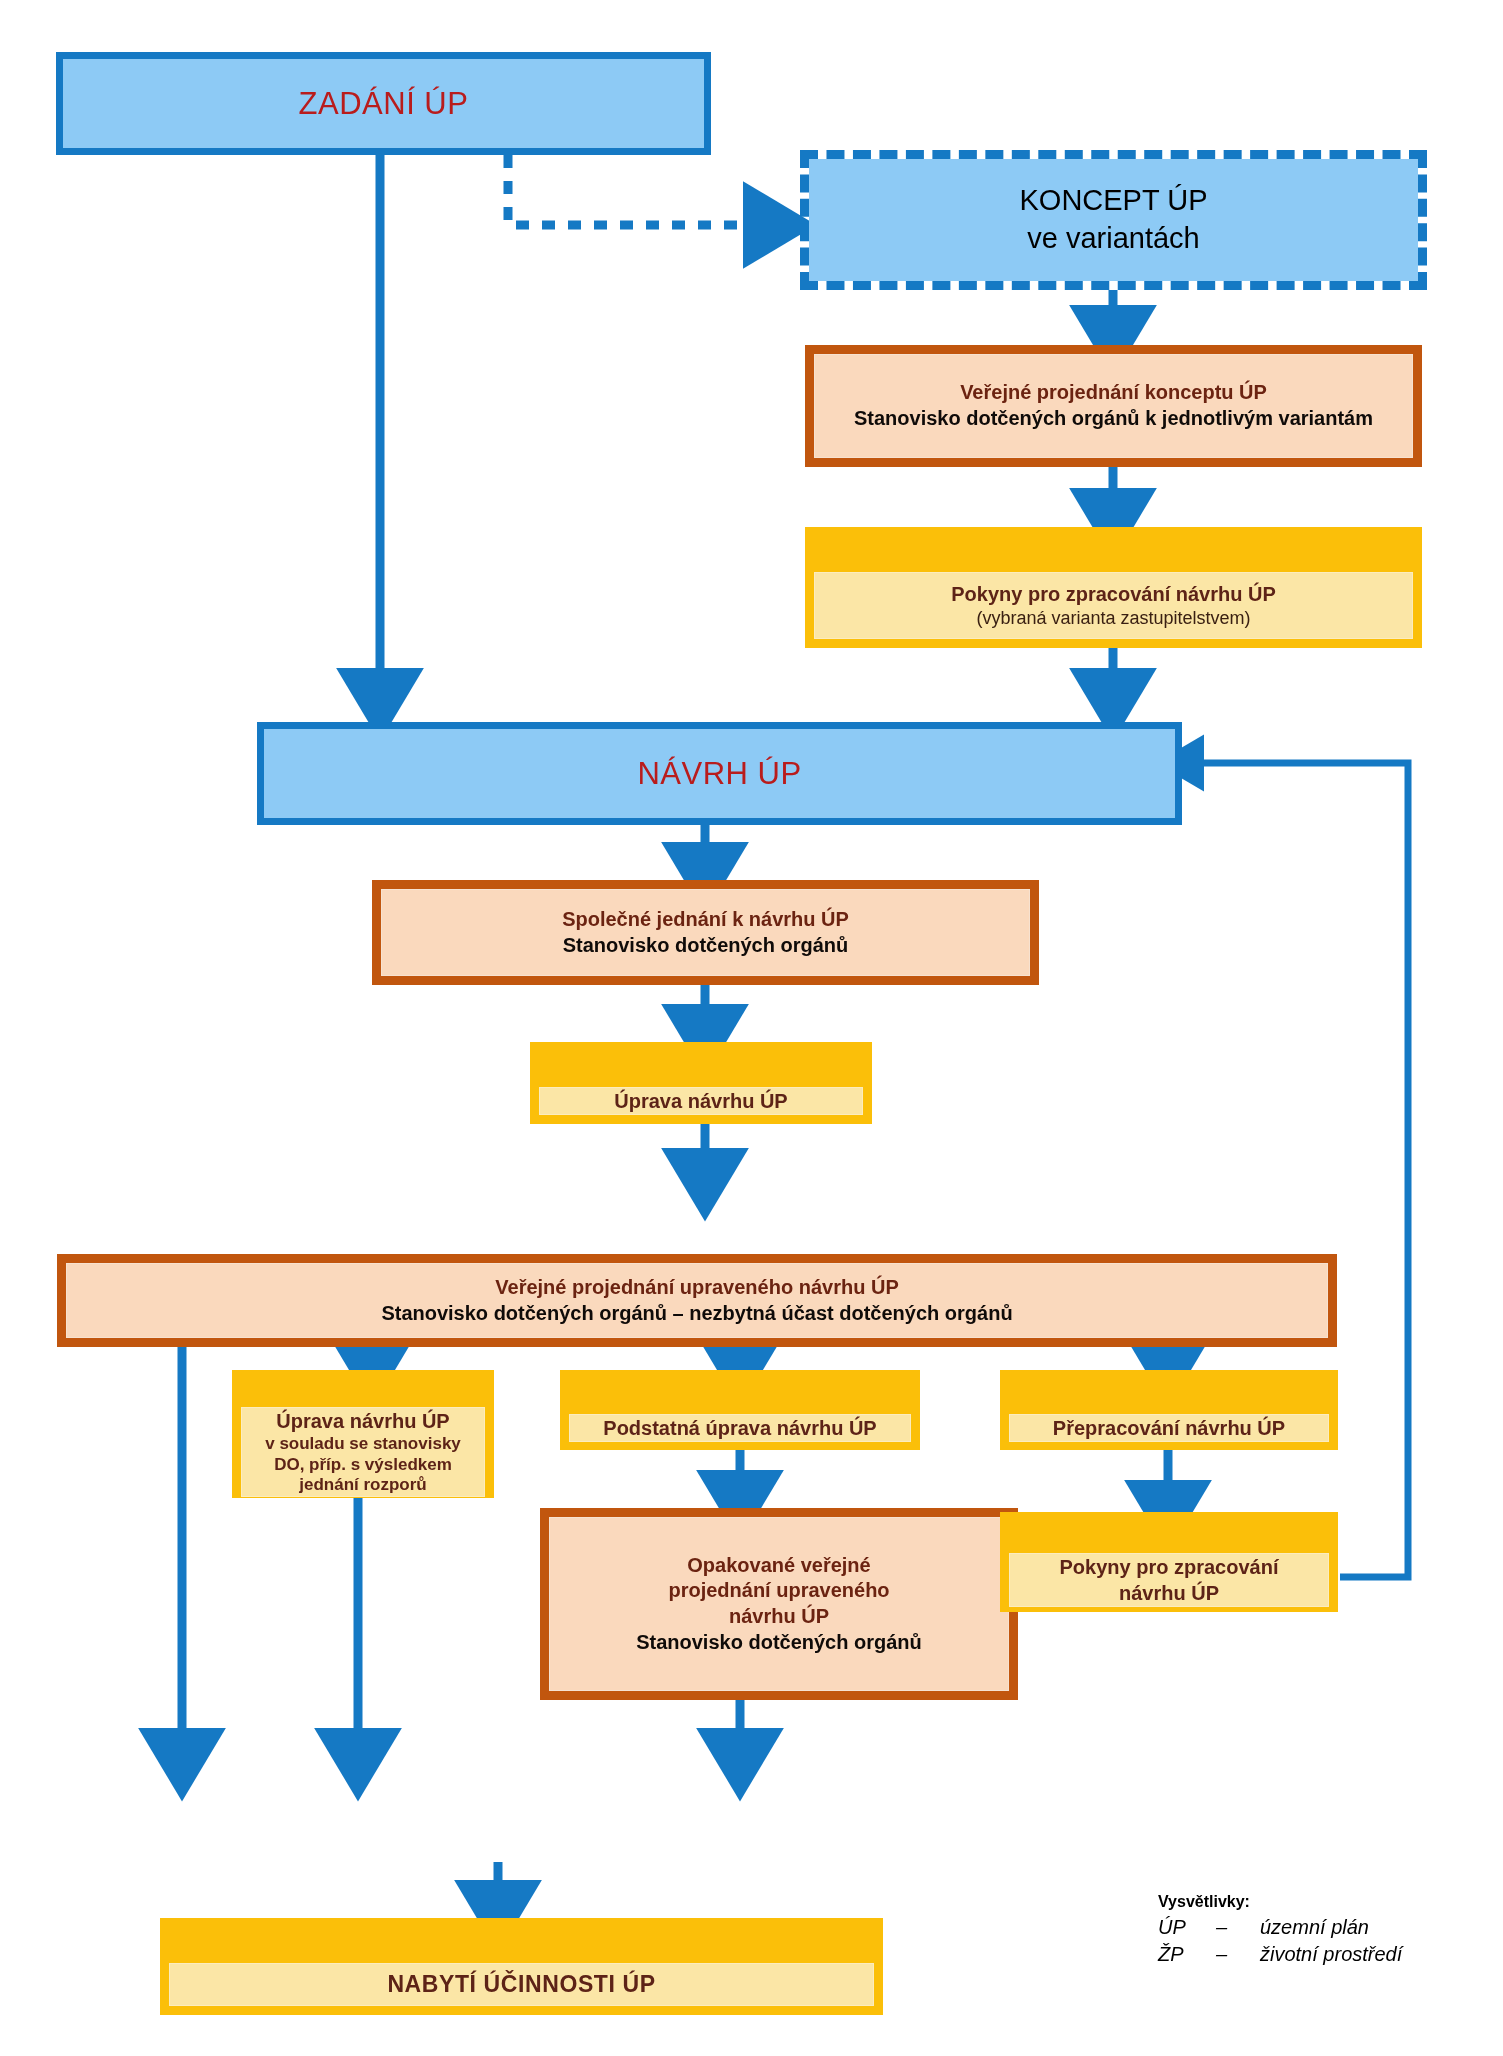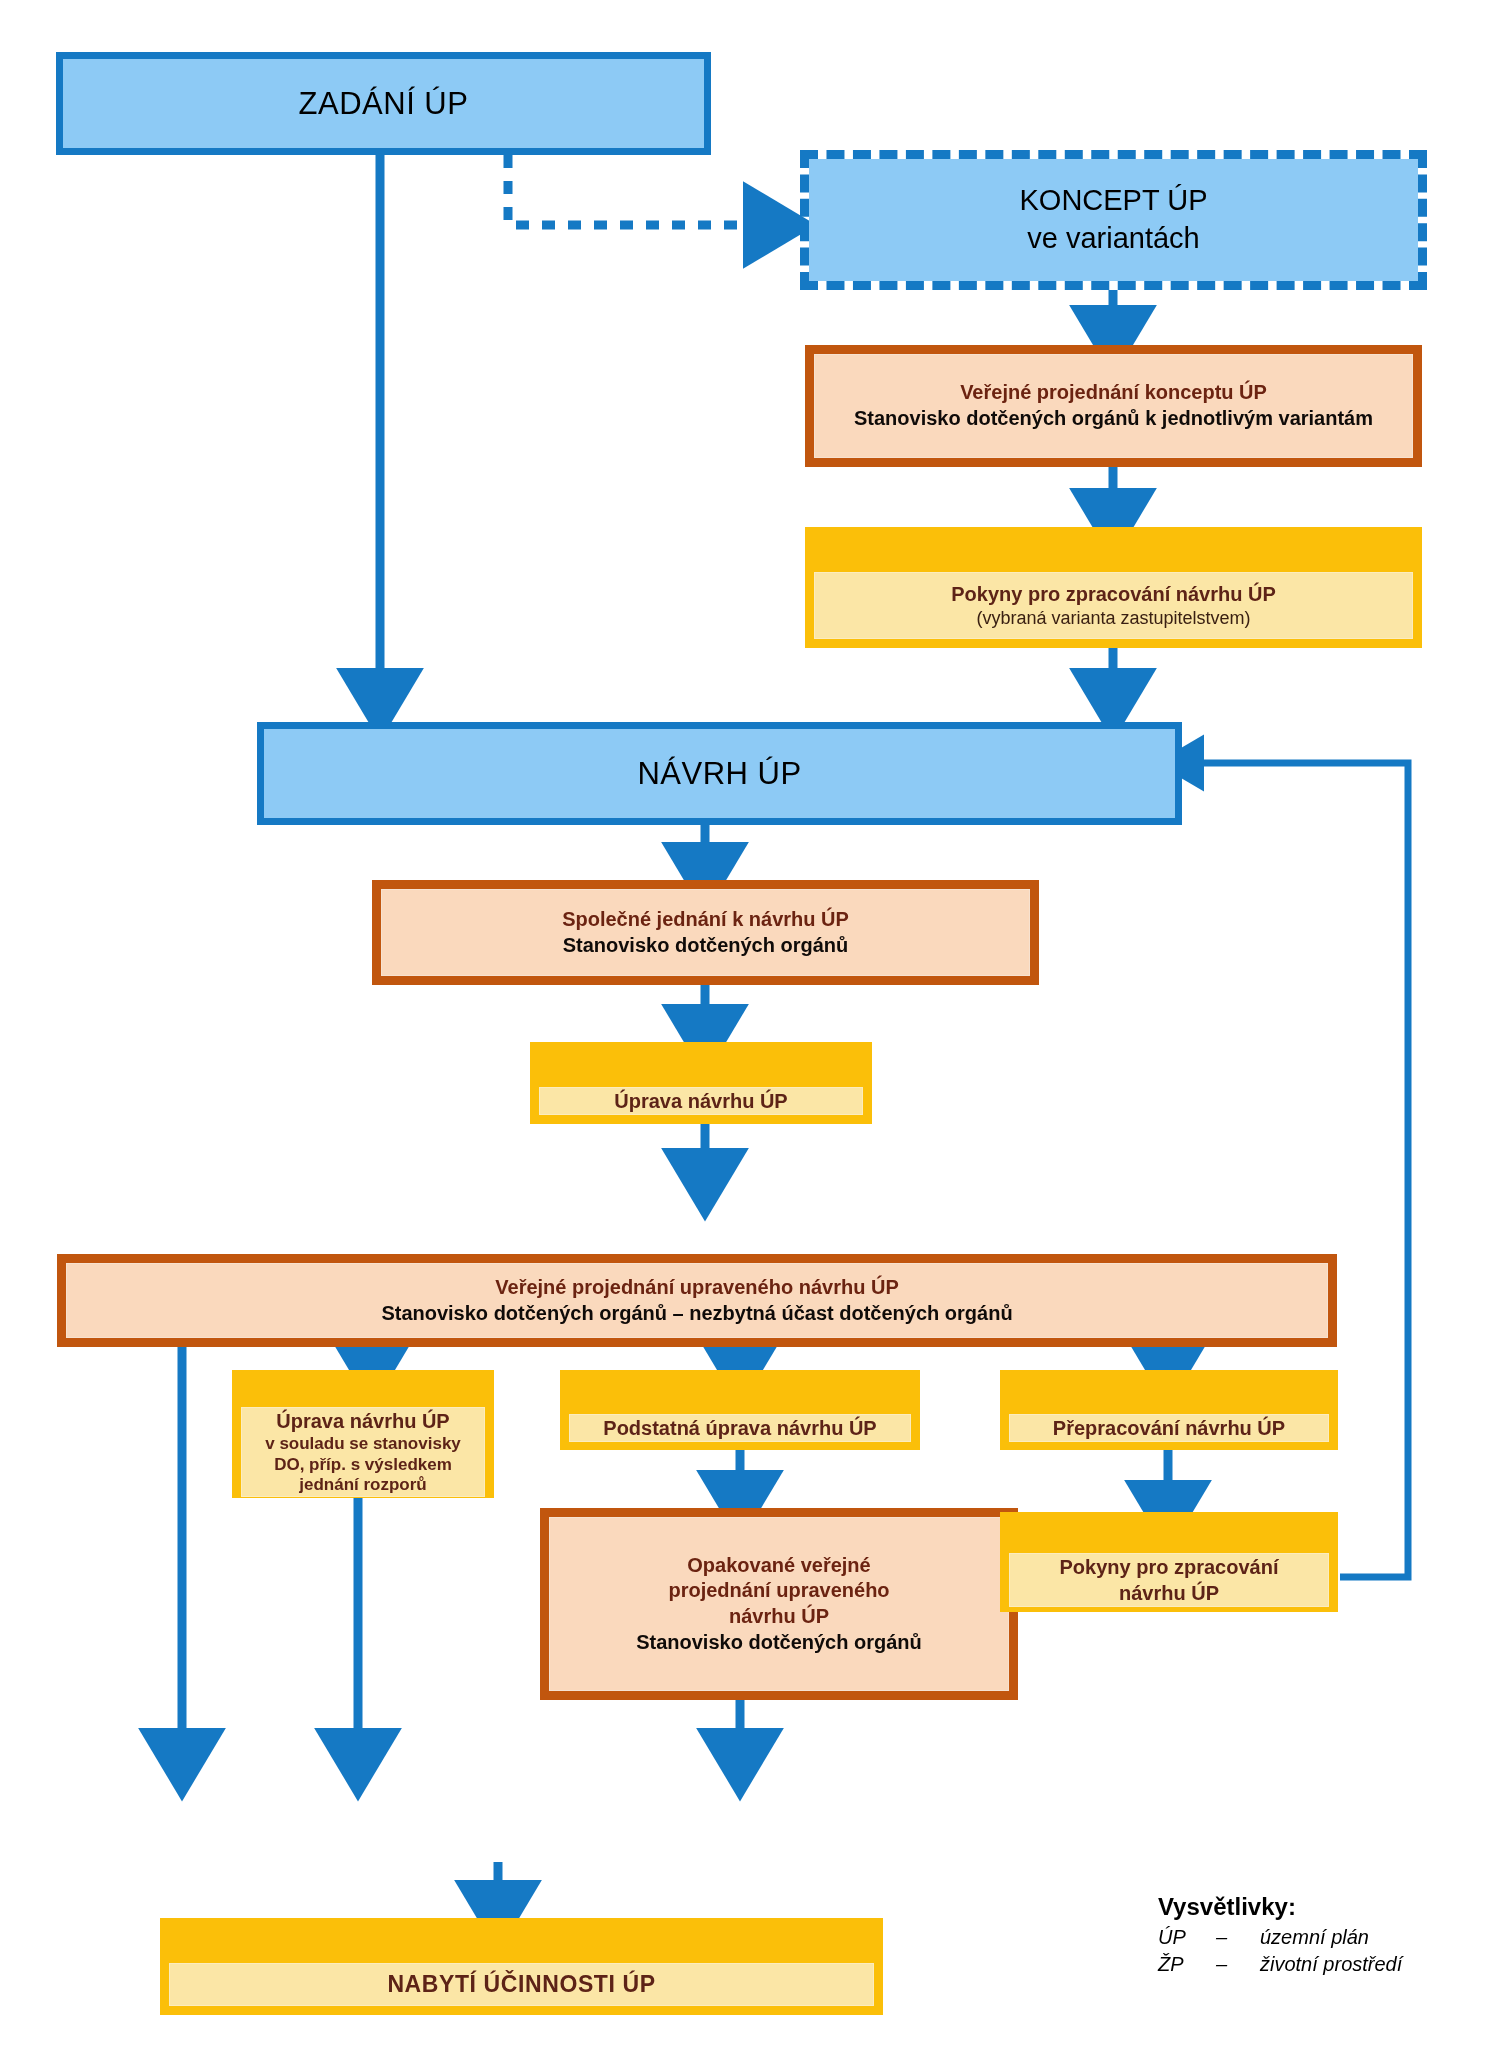--- a/index.html
+++ b/index.html
@@ -49,21 +49,21 @@
   
   .blue {
     background: #1579c4;
     padding: 7px;
   }
   .blue .inner {
     background: #8dcaf5;
     border: 1px solid #8dcaf5;
   }
   .blue .ttl {
-    color: #000000;
+    color: #b91c1c;
     font-size: 31px;
     font-weight: 400;
     letter-spacing: 0.5px;
     line-height: 1.15;
   }
 
   
   .blue-dashed {
     background: transparent;
     padding: 0;
@@ -140,21 +140,21 @@
 
   
   #legend {
     position: absolute;
     left: 1158px;
     top: 1893px;
     z-index: 4;
     color: #000000;
   }
   #legend .lg-title {
-    font-size: 24px;
+    font-size: 16px;
     font-weight: bold;
     margin-bottom: 5px;
   }
   #legend .lg-row {
     display: flex;
     align-items: baseline;
     font-size: 20px;
     font-style: italic;
     margin-top: 4px;
   }

